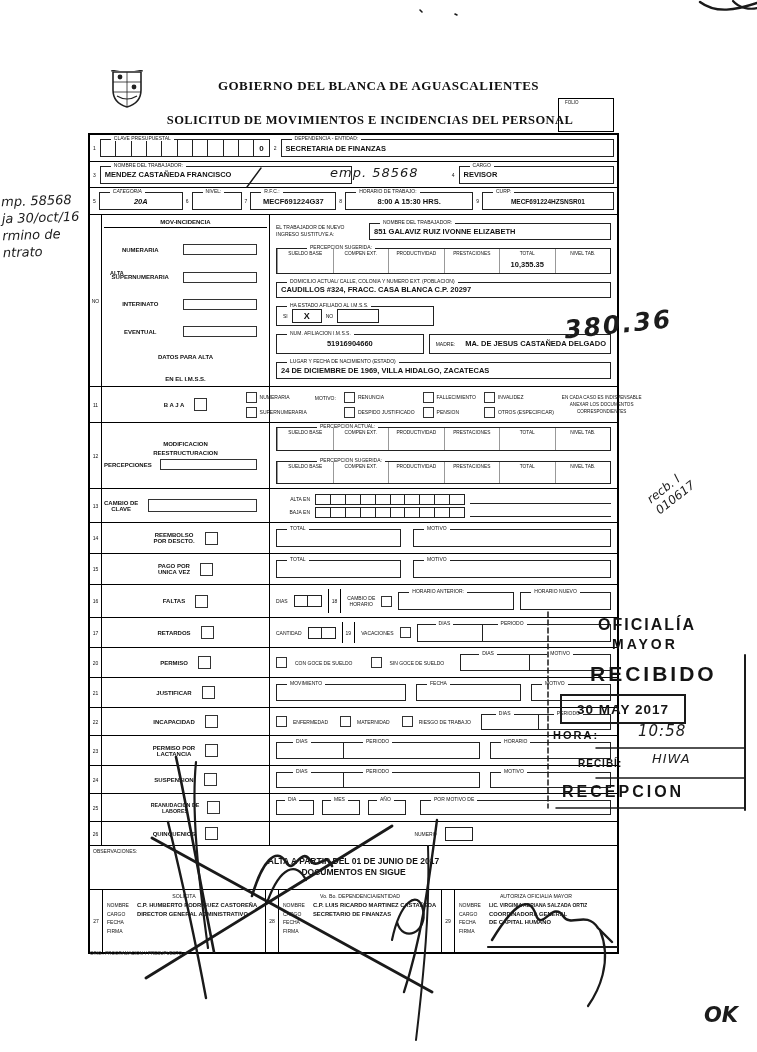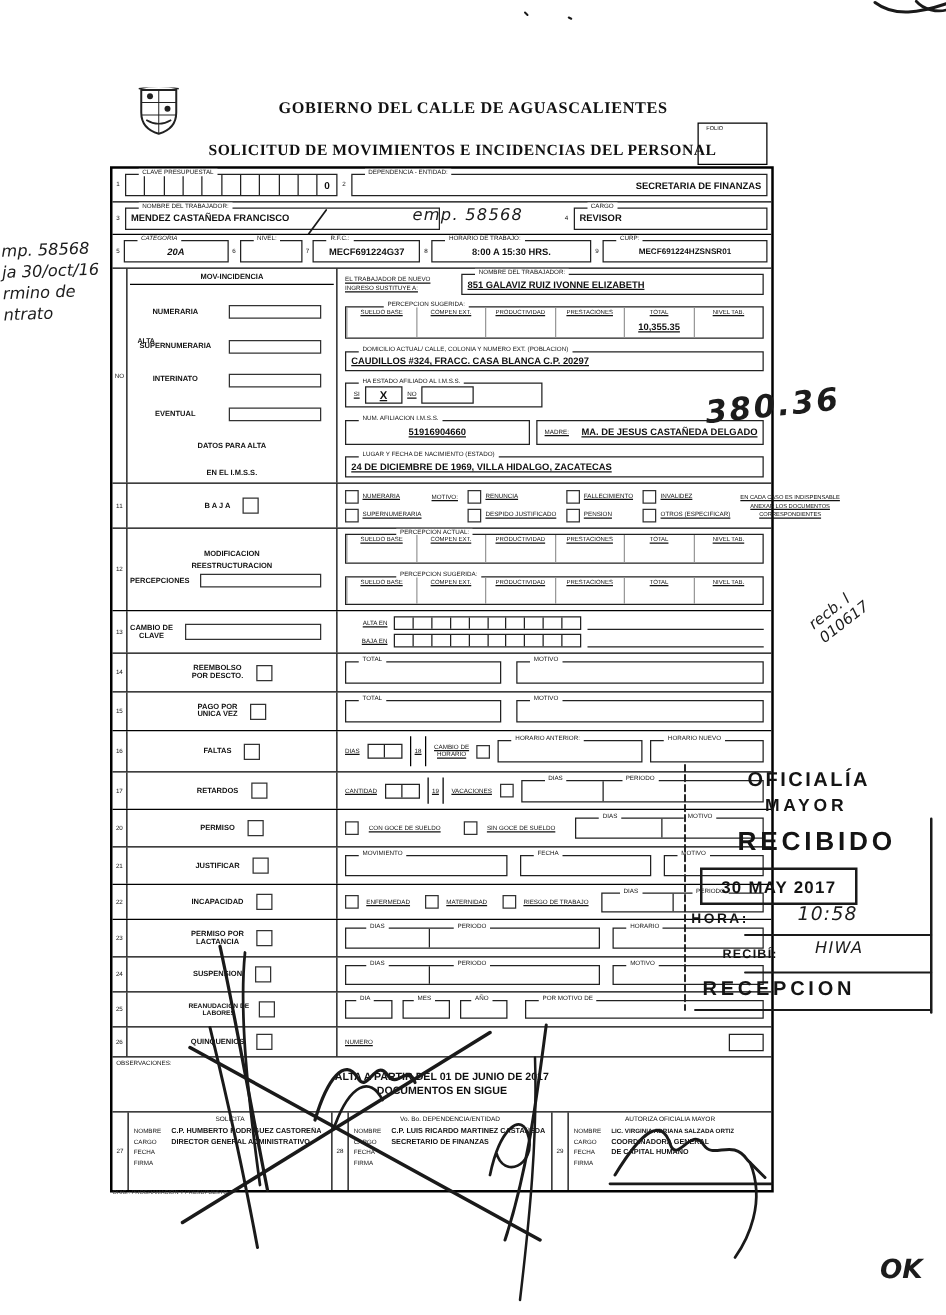--- a/index.html
+++ b/index.html
@@ -13,21 +13,21 @@
               font-family:"Liberation Serif",serif;font-weight:bold;font-size:12.5px;letter-spacing:.4px;}
   .folio-box{position:absolute;left:558px;top:98px;width:54px;height:32px;border:1.5px solid #000;}
   .folio-box .tag{top:1px;left:3px;position:absolute;font-size:4.5px;background:#fff;}
   .logo{position:absolute;left:110px;top:70px;width:34px;height:38px;}
   
   .form{position:absolute;left:88px;top:133px;width:531px;border:2px solid #000;background:transparent;box-sizing:border-box;}
   .r{display:flex;border-bottom:1.5px solid #000;box-sizing:border-box;position:relative;align-items:stretch;}
   .g{width:11px;min-width:11px;border-right:1px solid #000;font-size:5px;display:flex;align-items:center;justify-content:center;}
   .lblcol{width:168px;min-width:168px;border-right:1.5px solid #000;display:flex;flex-direction:column;
           align-items:center;justify-content:center;gap:3px;font-size:6px;font-weight:bold;text-align:center;padding:2px;box-sizing:border-box;}
-  .cnt{flex:1;position:relative;padding:4px 6px;display:flex;flex-direction:column;justify-content:space-between;gap:5px;box-sizing:border-box;min-width:0;text-decoration:underline;}
+  .cnt{flex:1;position:relative;padding:4px 6px;display:flex;flex-direction:column;justify-content:center;gap:5px;box-sizing:border-box;min-width:0;}
   .hrow{display:flex;align-items:center;gap:5px;min-width:0;}
   .cb{width:11px;height:11px;border:1.5px solid #333;background:#fff;display:inline-block;box-sizing:border-box;flex:none;}
   .lrow{display:flex;align-items:center;gap:6px;width:100%;justify-content:flex-end;padding-right:10px;box-sizing:border-box;}
   .lrow span{flex:1;text-align:center;}
   .fld{border:1.5px solid #222;position:relative;min-height:15px;background:transparent;display:flex;align-items:center;box-sizing:border-box;}
   .tag{position:absolute;top:-5px;left:10px;background:#fff;padding:0 3px;font-size:5px;font-weight:normal;white-space:nowrap;}
   .tag2{position:absolute;top:-5px;background:#fff;padding:0 3px;font-size:5px;font-weight:normal;white-space:nowrap;}
   .v{font-weight:bold;font-size:7.5px;padding:1px 4px;white-space:nowrap;}
   .tiny{font-size:5px;white-space:nowrap;}
   .perc{border:1.5px solid #222;position:relative;height:26px;display:flex;box-sizing:border-box;}
@@ -85,21 +85,21 @@
     <svg viewBox="0 0 34 38" width="34" height="38">
       <path d="M3 2 H31 V20 C31 30 24 35 17 37 C10 35 3 30 3 20 Z" fill="none" stroke="#222" stroke-width="1.6"></path>
       <path d="M3 12 H31 M17 2 V37 M3 22 H31" stroke="#222" stroke-width="0.8" fill="none"></path>
       <circle cx="10" cy="7" r="2.4" fill="#222"></circle>
         <circle cx="24" cy="17" r="2.4" fill="#222"></circle>
       <path d="M7 26 Q17 32 27 26" stroke="#222" stroke-width="1.2" fill="none"></path>
       <path d="M1 1 Q17 -3 33 1" stroke="#222" stroke-width="1.2" fill="none"></path>
     </svg>
   </div>
 
-  <div class="gov-title">GOBIERNO DEL CALLE DE AGUASCALIENTES</div>
+  <div class="gov-title">GOBIERNO DEL BLANCA DE AGUASCALIENTES</div>
   <div class="form-title">SOLICITUD DE MOVIMIENTOS E INCIDENCIAS DEL PERSONAL</div>
   <div class="folio-box">
     <span class="tag">FOLIO</span>
   </div>
 
   <div class="abs hw hw-margin">
     <div>mp. 58568</div>
       <div>ja 30/oct/16</div>
     <div>rmino de</div>
       <div>ntrato</div>
@@ -119,21 +119,21 @@
             <div class="c"></div>
           <div class="c"></div>
             <div class="c"></div>
             <div class="c"></div>
             <div class="c"></div>
             <div class="c"></div>
           <div class="c">0</div>
         </div>
       </div>
       <span class="fno">2</span>
-      <div class="fld" style="flex:1;height:18px;justify-content:flex-end;">
+      <div class="fld" style="flex:1;height:18px;">
         <span class="tag">DEPENDENCIA - ENTIDAD:</span>
         <span class="v">SECRETARIA DE FINANZAS</span>
       </div>
     </div>
 
     <div class="r" style="height:26px;align-items:center;padding:0 3px;gap:4px;">
       <span class="fno">3</span>
       <div class="fld" style="width:252px;height:18px;">
         <span class="tag">NOMBRE DEL TRABAJADOR:</span>
         <span class="v">MENDEZ CASTAÑEDA FRANCISCO</span>

